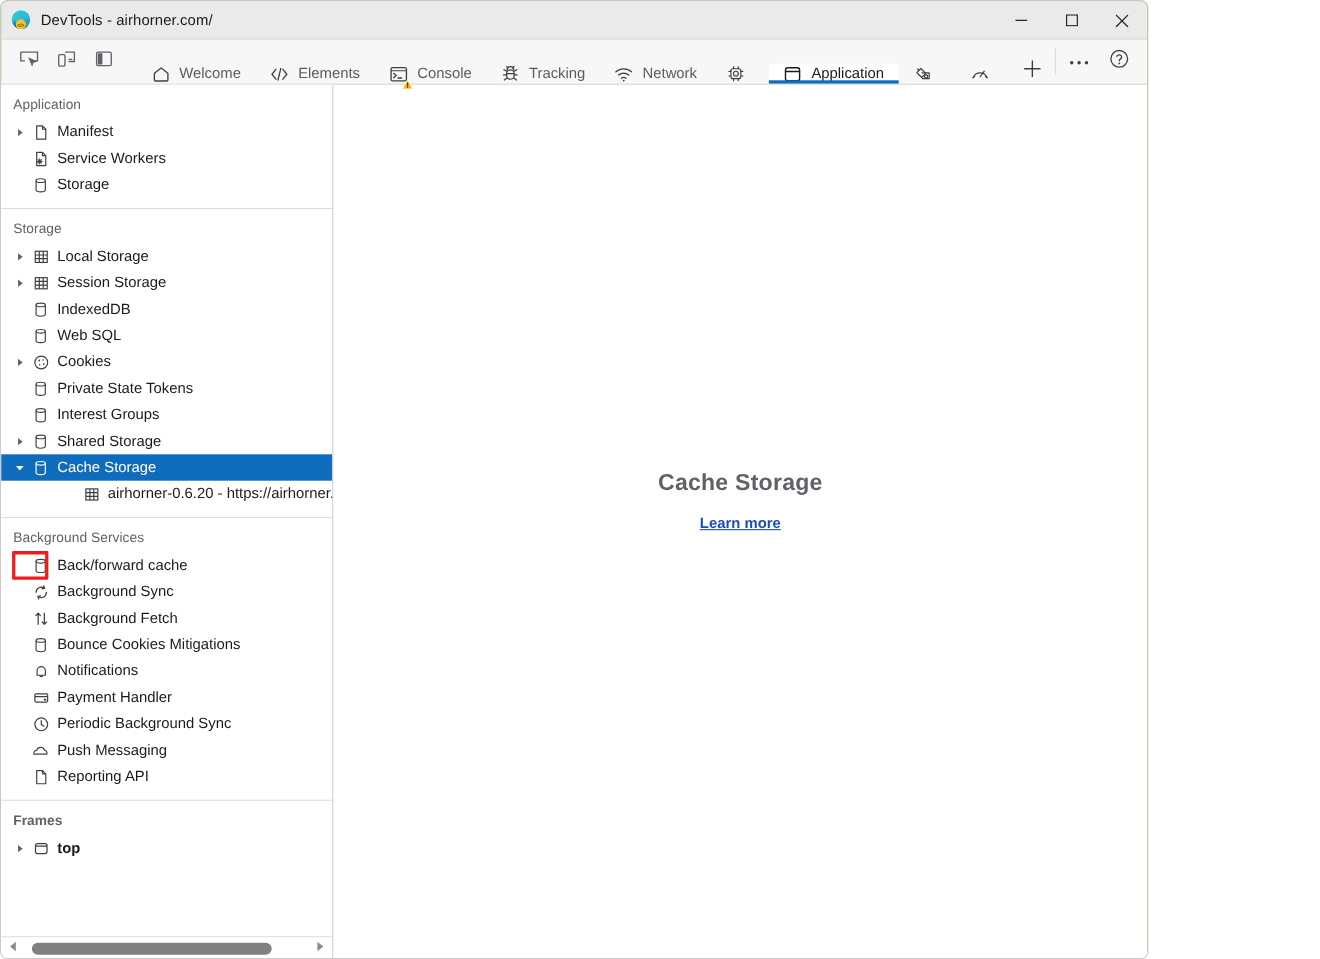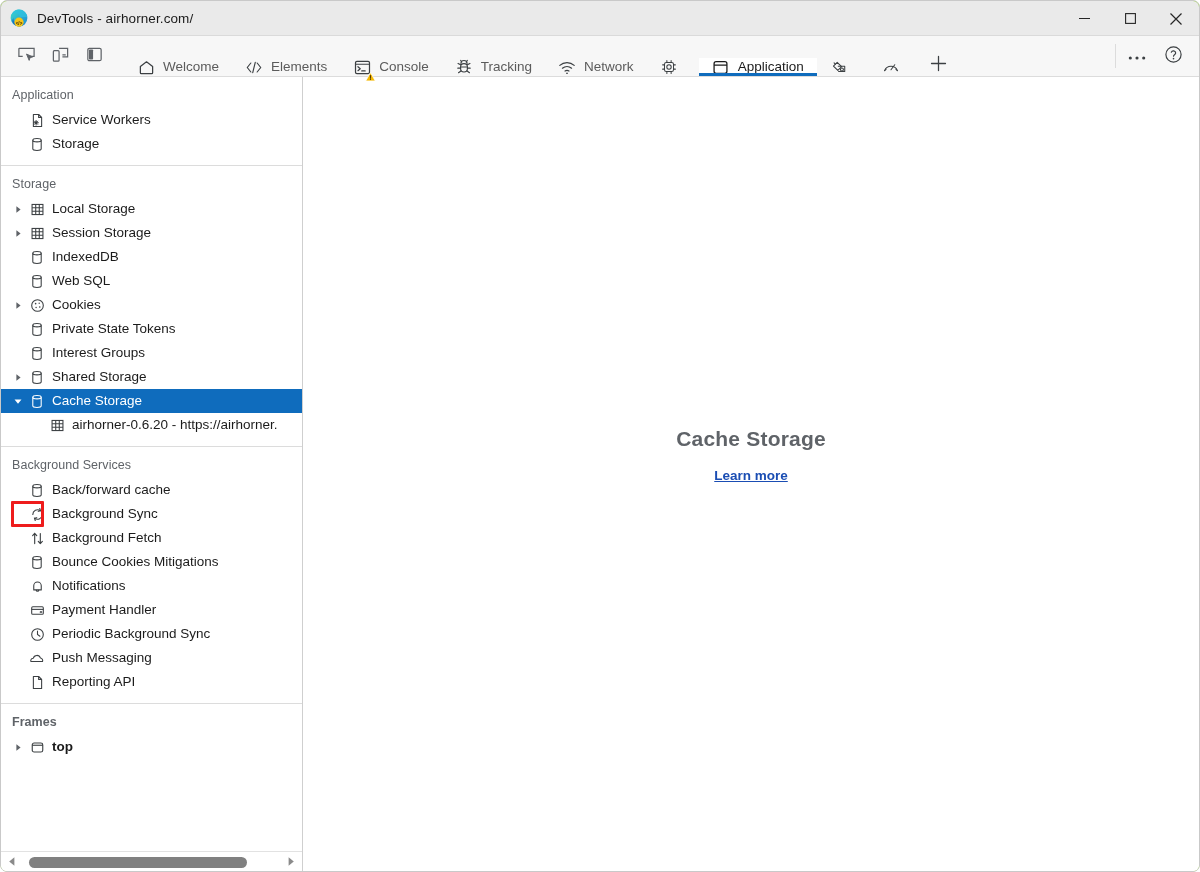--- a/index.html
+++ b/index.html
@@ -7,21 +7,21 @@
   html, body {
     width: 1200px;
     height: 872px;
     background: #ffffff;
     font-family: "Liberation Sans", sans-serif;
     overflow: hidden;
   }
 
   #app {
     position: relative;
-    width: 1200px;
+    width: 1044px;
     height: 872px;
     background: #84cc16;
     border: 1px solid #c9c9c9;
     border-radius: 7px;
     overflow: hidden;
   }
 
   
   .titlebar {
     height: 35px;
@@ -192,21 +192,21 @@
   .row.selected .twisty { color: #ffffff; }
   .row .ricon {
     width: 20px; height: 18px;
     flex: none;
     display: flex; align-items: center; justify-content: center;
     color: #3c4043;
     margin-right: 5px;
   }
   .row.selected .ricon { color: #ffffff; }
   .row .rlabel { line-height: 1; }
-  .row.indent2 { padding-left: 46px; }
+  .row.indent2 { padding-left: 72px; }
 
   
   .annot-box {
     position: absolute;
     left: 10px;
     top: 424px;
     width: 33px;
     height: 26px;
     border: 3px solid #ee1c1c;
     border-radius: 1px;
@@ -497,20 +497,34 @@
   </div>
 
   <div class="body">
 
     <div class="sidebar">
       <div class="tree-scroll">
 
         <div class="section">
           <div class="section-title">Application</div>
 
+          <div class="row">
+            <span class="twisty">
+              <svg width="9" height="9" viewBox="0 0 9 9">
+                  <path d="M2.4 1.2l4.2 3.3-4.2 3.3z" fill="currentColor"></path>
+                </svg>
+            </span>
+            <span class="ricon">
+              <svg width="15" height="15" viewBox="0 0 16 16" fill="none" stroke="currentColor" stroke-width="1.15" stroke-linejoin="round">
+                <path d="M3.6 1.6h5.6l3.2 3.2v9.6H3.6z"></path>
+                  <path d="M9.2 1.6v3.2h3.2"></path>
+              </svg>
+            </span>
+            <span class="rlabel">Manifest</span>
+          </div>
 
           <div class="row">
             <span class="twisty"></span>
             <span class="ricon">
               <svg width="15" height="15" viewBox="0 0 16 16" fill="none" stroke="currentColor" stroke-width="1.15" stroke-linejoin="round">
                 <path d="M3.6 1.6h5.6l3.2 3.2v9.6H3.6z"></path>
                   <path d="M9.2 1.6v3.2h3.2"></path>
                 <circle cx="6.5" cy="10.4" r="1.5" fill="currentColor" stroke="none"></circle>
                 <path d="M6.5 7.9v1M6.5 11.9v1M4 10.4h1M8 10.4h1M4.8 8.7l.7.7M8.2 12.1l-.7-.7M8.2 8.7l-.7.7M4.8 12.1l.7-.7" stroke-width="1" stroke-linecap="round"></path>
               </svg>

